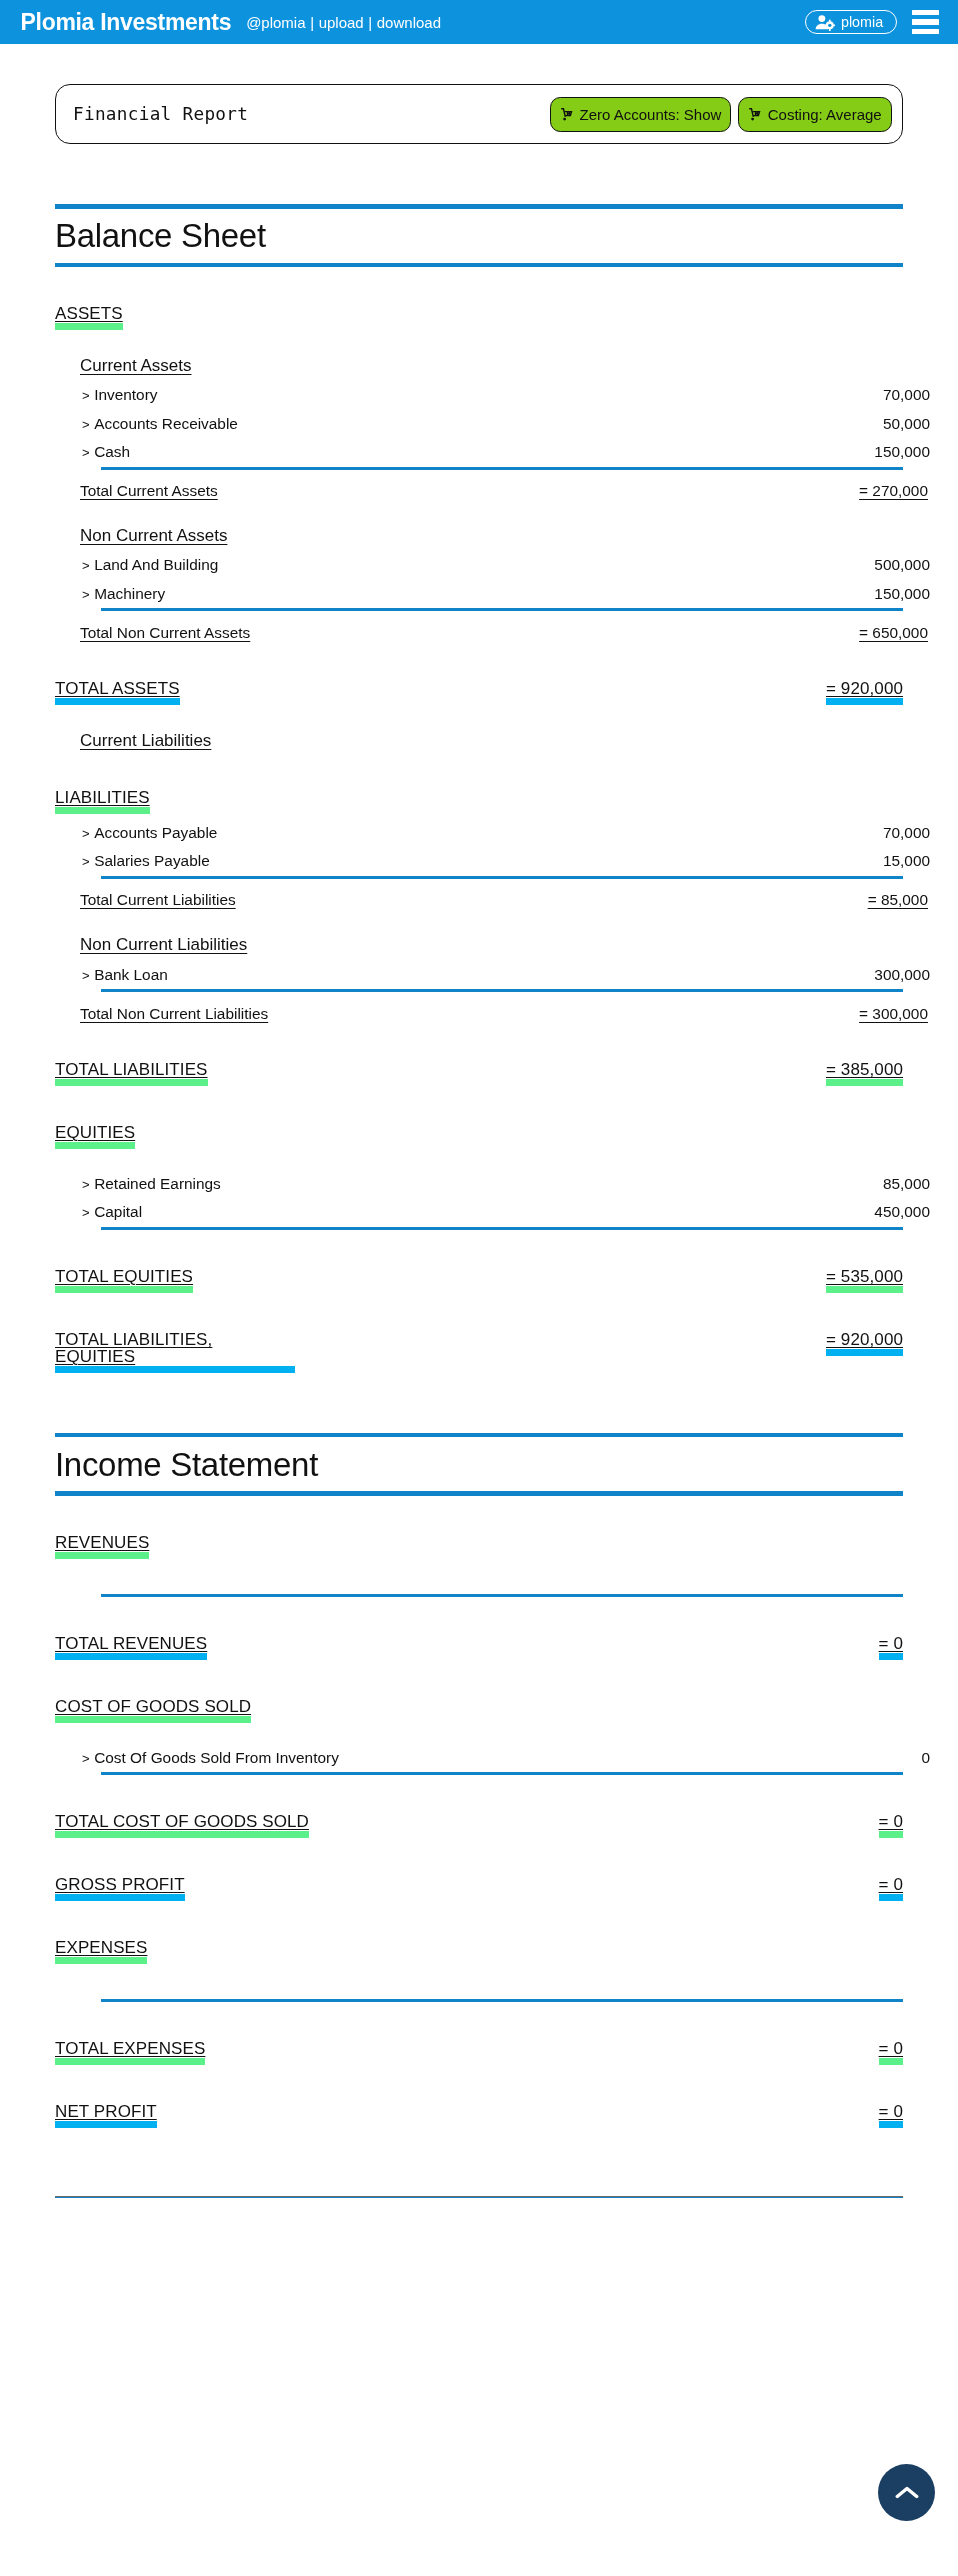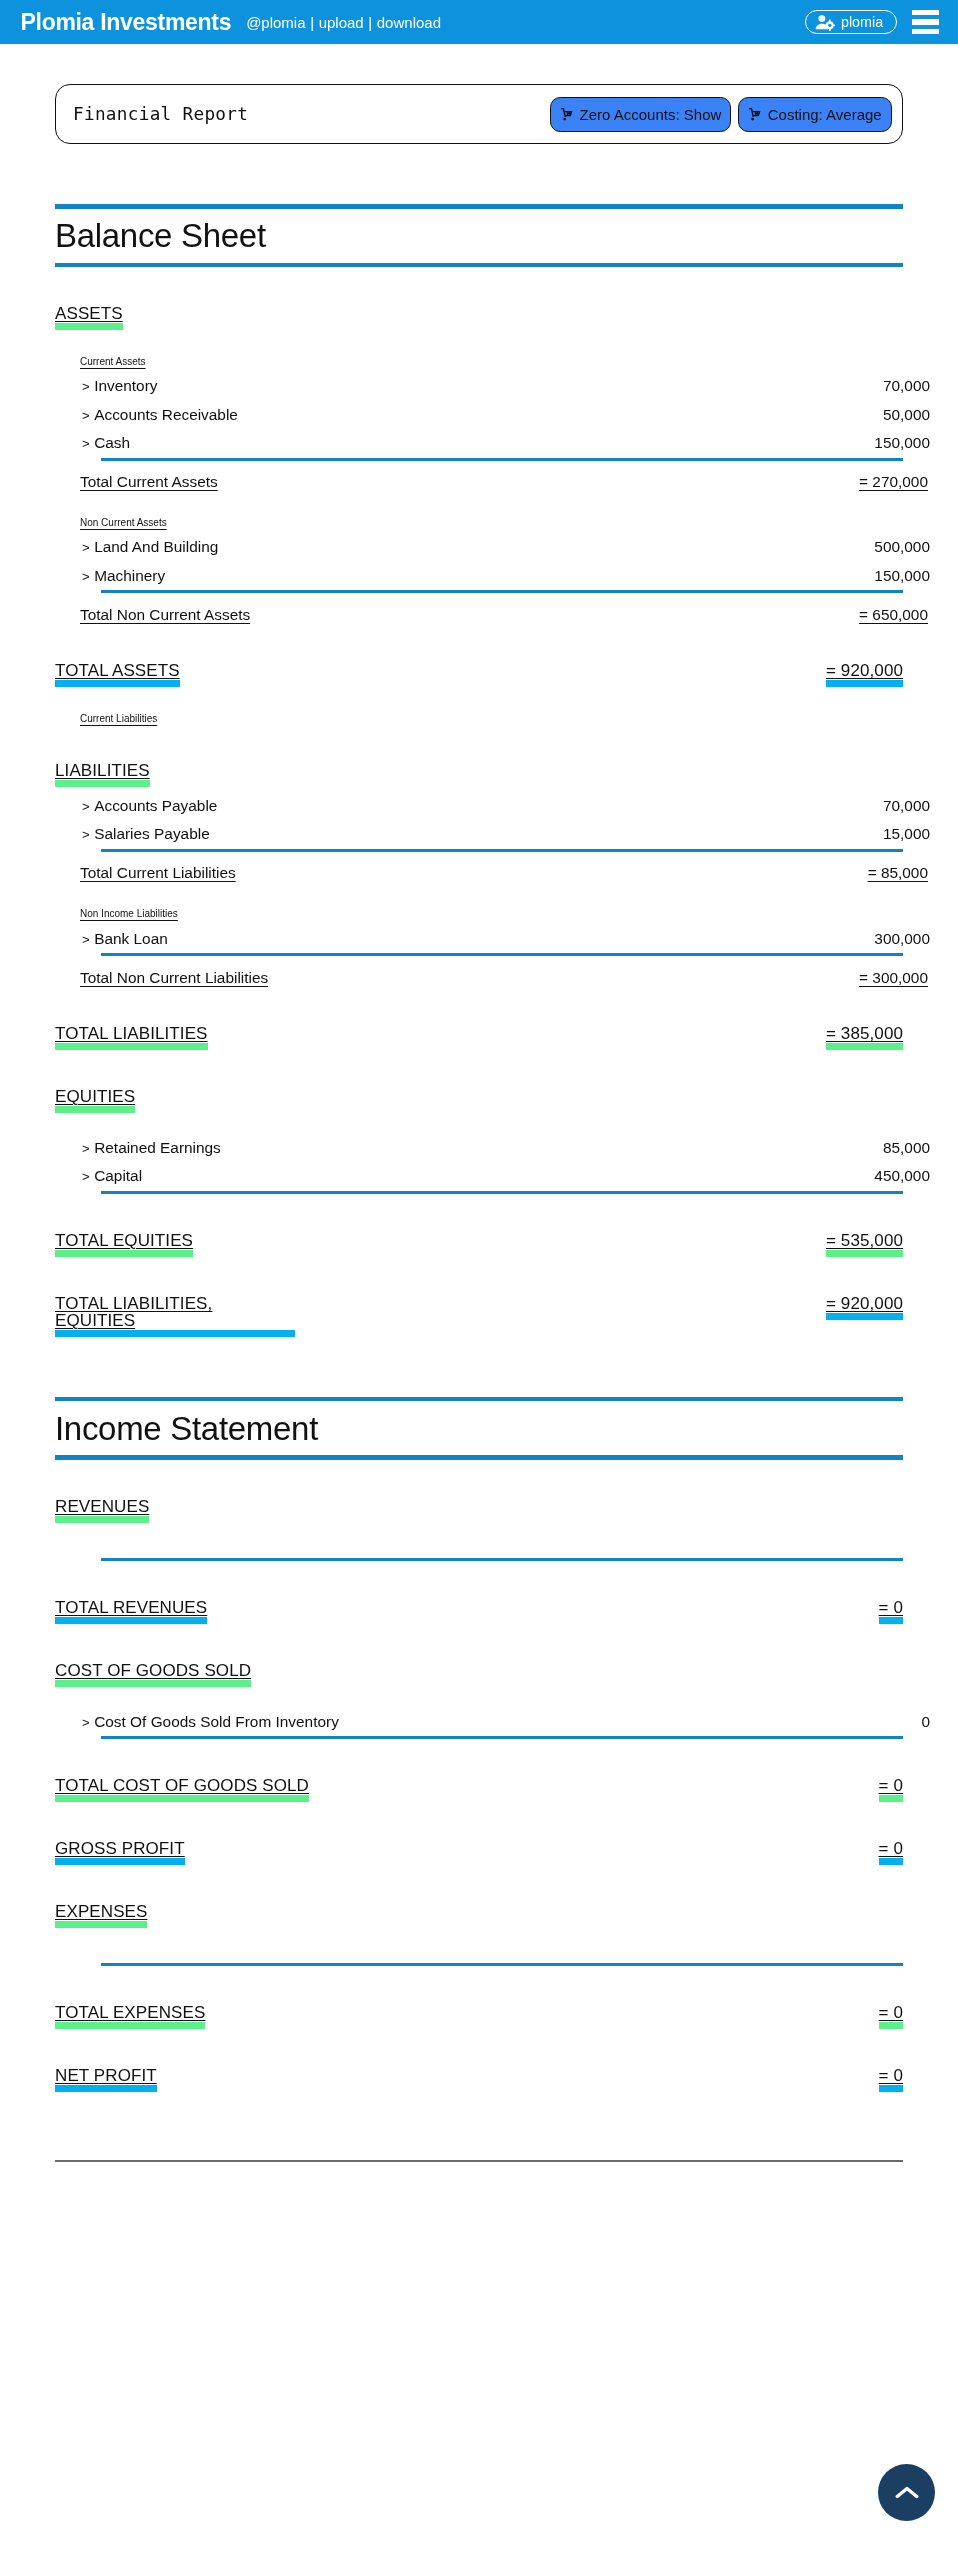--- a/index.html
+++ b/index.html
@@ -91,21 +91,21 @@
     border: 1.7px solid #111111;
     border-radius: 10.3px;
     height: 35px;
     display: flex;
     align-items: center;
     gap: 4.6px;
     padding: 0 9px;
     font-size: 15px;
     color: #111;
     white-space: nowrap;
-    background: #3b82f6;
+    background: #84cc16;
     cursor: pointer;
   }
   .tool-btn svg { display:block; flex: 0 0 auto; }
 
   
   .report-title-block { margin-top: 60px; }
   .rule-thick { height: 4.6px; background: #1184c9; width: 100%; }
   .report-title {
     font-size: 33px;
     font-weight: 400;
@@ -148,21 +148,21 @@
   .hl-blue .label, .hl-blue .value {
     background: linear-gradient(to top, #00b0f0 0, #00b0f0 6.8px, transparent 6.8px);
   }
   
   .major .label, .major .value { line-height: 1.0; }
   .hl-green .label, .hl-green .value,
   .hl-blue  .label, .hl-blue  .value { padding-bottom: 8px; background-clip: border-box; }
 
   
   .group-head {
-    font-size: 10px;
+    font-size: 17px;
     color: #111;
     margin-top: 26px;
     margin-left: 25px;
   }
   .group-head .label {
     text-decoration: underline;
     text-underline-offset: 2.9px;
     text-decoration-thickness: 1.1px;
   }
 
@@ -365,21 +365,21 @@
       <span class="label"><span class="chev">&gt;</span><span>Salaries Payable</span></span>
       <span class="value">15,000</span>
     </div>
     <div class="sub-rule"></div>
     <div class="row subtotal">
       <span class="label">Total Current Liabilities</span>
       <span class="value">= 85,000</span>
     </div>
 
     <div class="row group-head">
-      <span class="label">Non Income Liabilities</span>
+      <span class="label">Non Current Liabilities</span>
     </div>
     <div class="row leaf">
       <span class="label"><span class="chev">&gt;</span><span>Bank Loan</span></span>
       <span class="value">300,000</span>
     </div>
     <div class="sub-rule"></div>
     <div class="row subtotal">
       <span class="label">Total Non Current Liabilities</span>
       <span class="value">= 300,000</span>
     </div>

